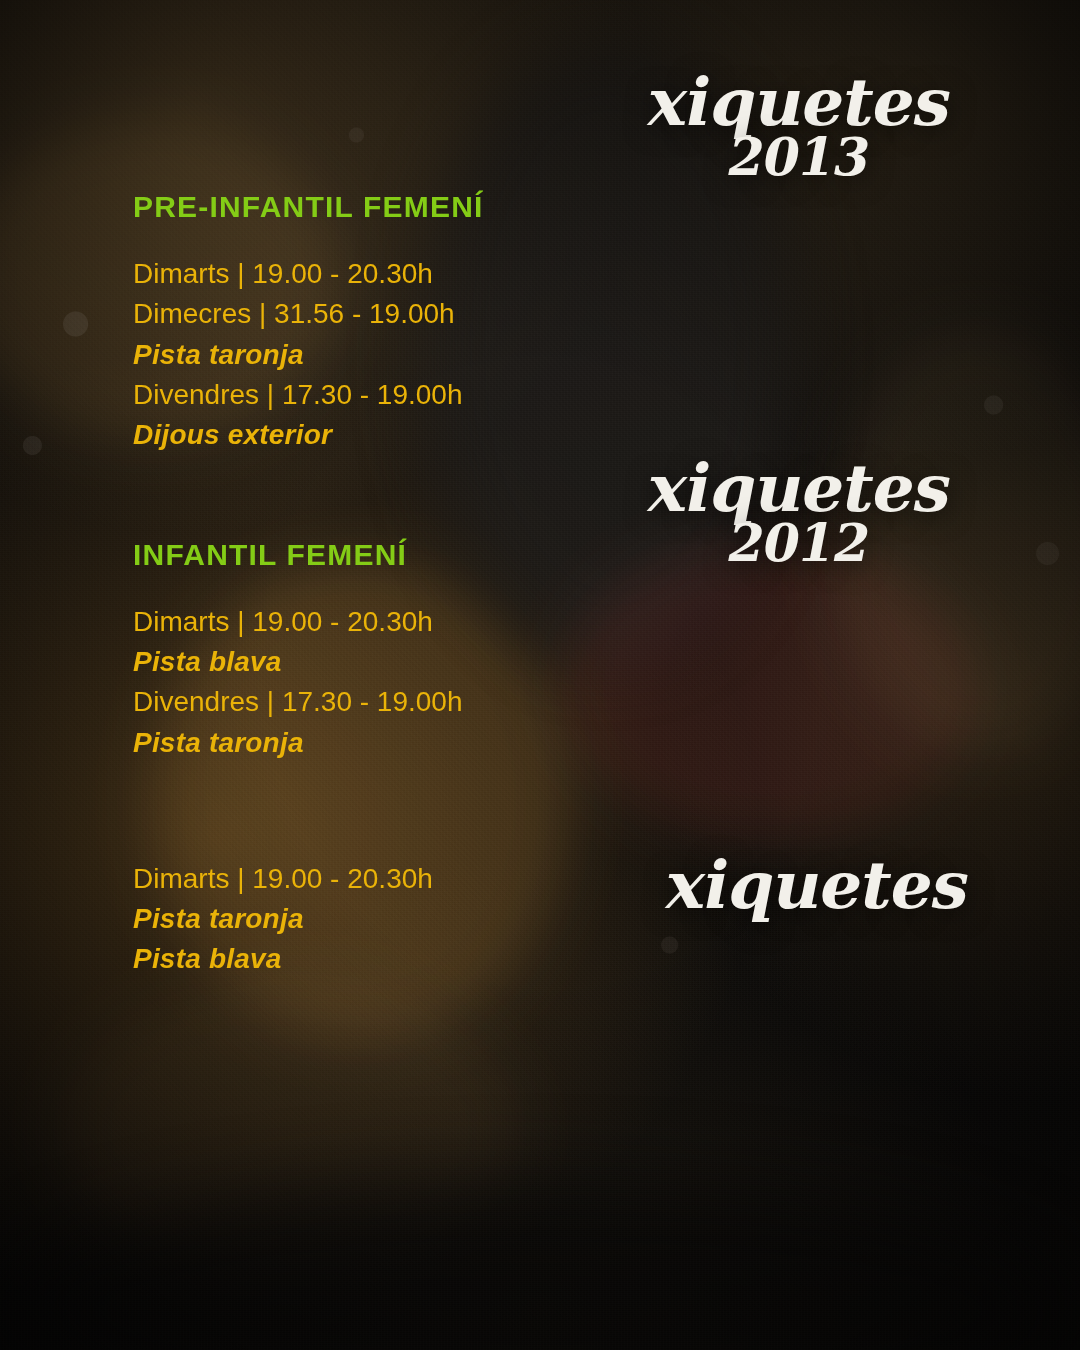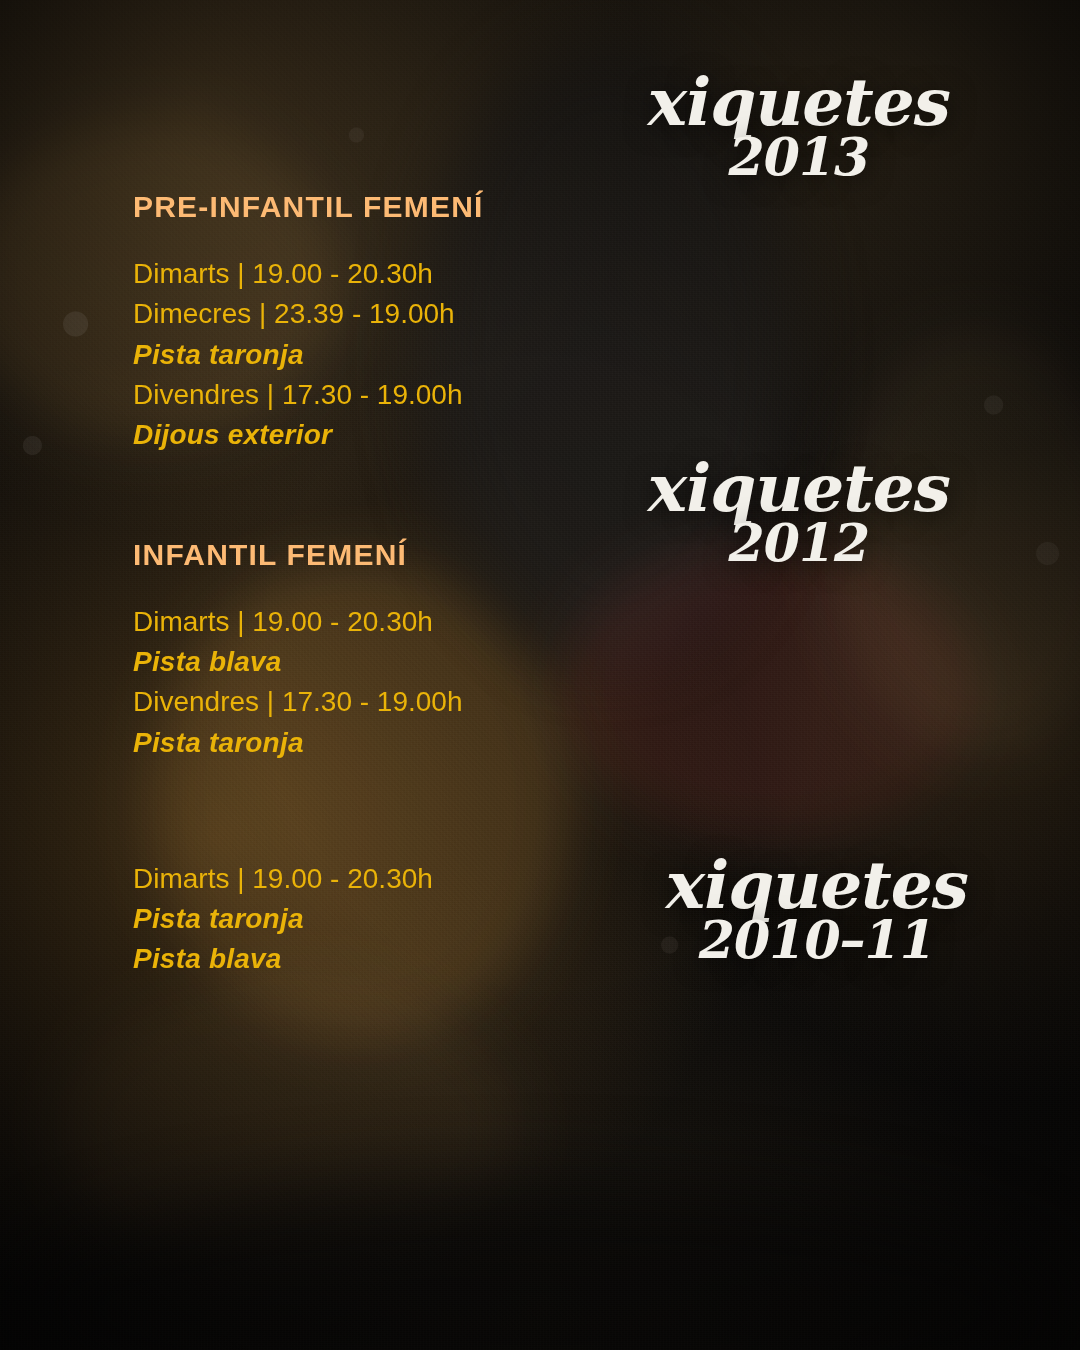--- a/index.html
+++ b/index.html
@@ -81,21 +81,21 @@
 
   .schedule {
     position: absolute;
     left: 133px;
     top: 190px;
     width: 560px;
   }
   .group { margin-bottom: 58px; }
   .group:last-child { margin-bottom: 0; }
   .group-title {
-    color: #fdba74;
+    color: #84cc16;
     font-size: 30px;
     font-weight: bold;
     letter-spacing: 1.2px;
     margin: 0 0 30px 0;
     text-transform: uppercase;
   }
   .line {
     color: #eab308;
     font-size: 28px;
     line-height: 1.44;
@@ -147,21 +147,21 @@
   <div class="bg-grain"></div>
   <div class="bg-vignette"></div>
 
   <div class="content">
 
     <div class="schedule">
 
       <div class="group group-0">
         <h2 class="group-title">PRE-INFANTIL FEMENÍ</h2>
         <p class="line">Dimarts | 19.00 - 20.30h</p>
-        <p class="line">Dimecres | 23.39 - 19.00h</p>
+        <p class="line">Dimecres | 31.56 - 19.00h</p>
         <p class="line court">Pista taronja</p>
         <p class="line">Divendres | 17.30 - 19.00h</p>
         <p class="line court">Dijous exterior</p>
       </div>
 
       <div class="group group-1">
         <h2 class="group-title">INFANTIL FEMENÍ</h2>
         <p class="line">Dimarts | 19.00 - 20.30h</p>
         <p class="line court">Pista blava</p>
         <p class="line">Divendres | 17.30 - 19.00h</p>
@@ -181,17 +181,16 @@
       <span class="w-year">2013</span>
     </div>
 
     <div class="wordmark wm-2012">
       <span class="w-word">xiquetes</span>
       <span class="w-year">2012</span>
     </div>
 
     <div class="wordmark wm-2011">
       <span class="w-word">xiquetes</span>
-      <span class="w-year">2010–11</span>
     </div>
 
   </div>
 </div>
 
 </body></html>

